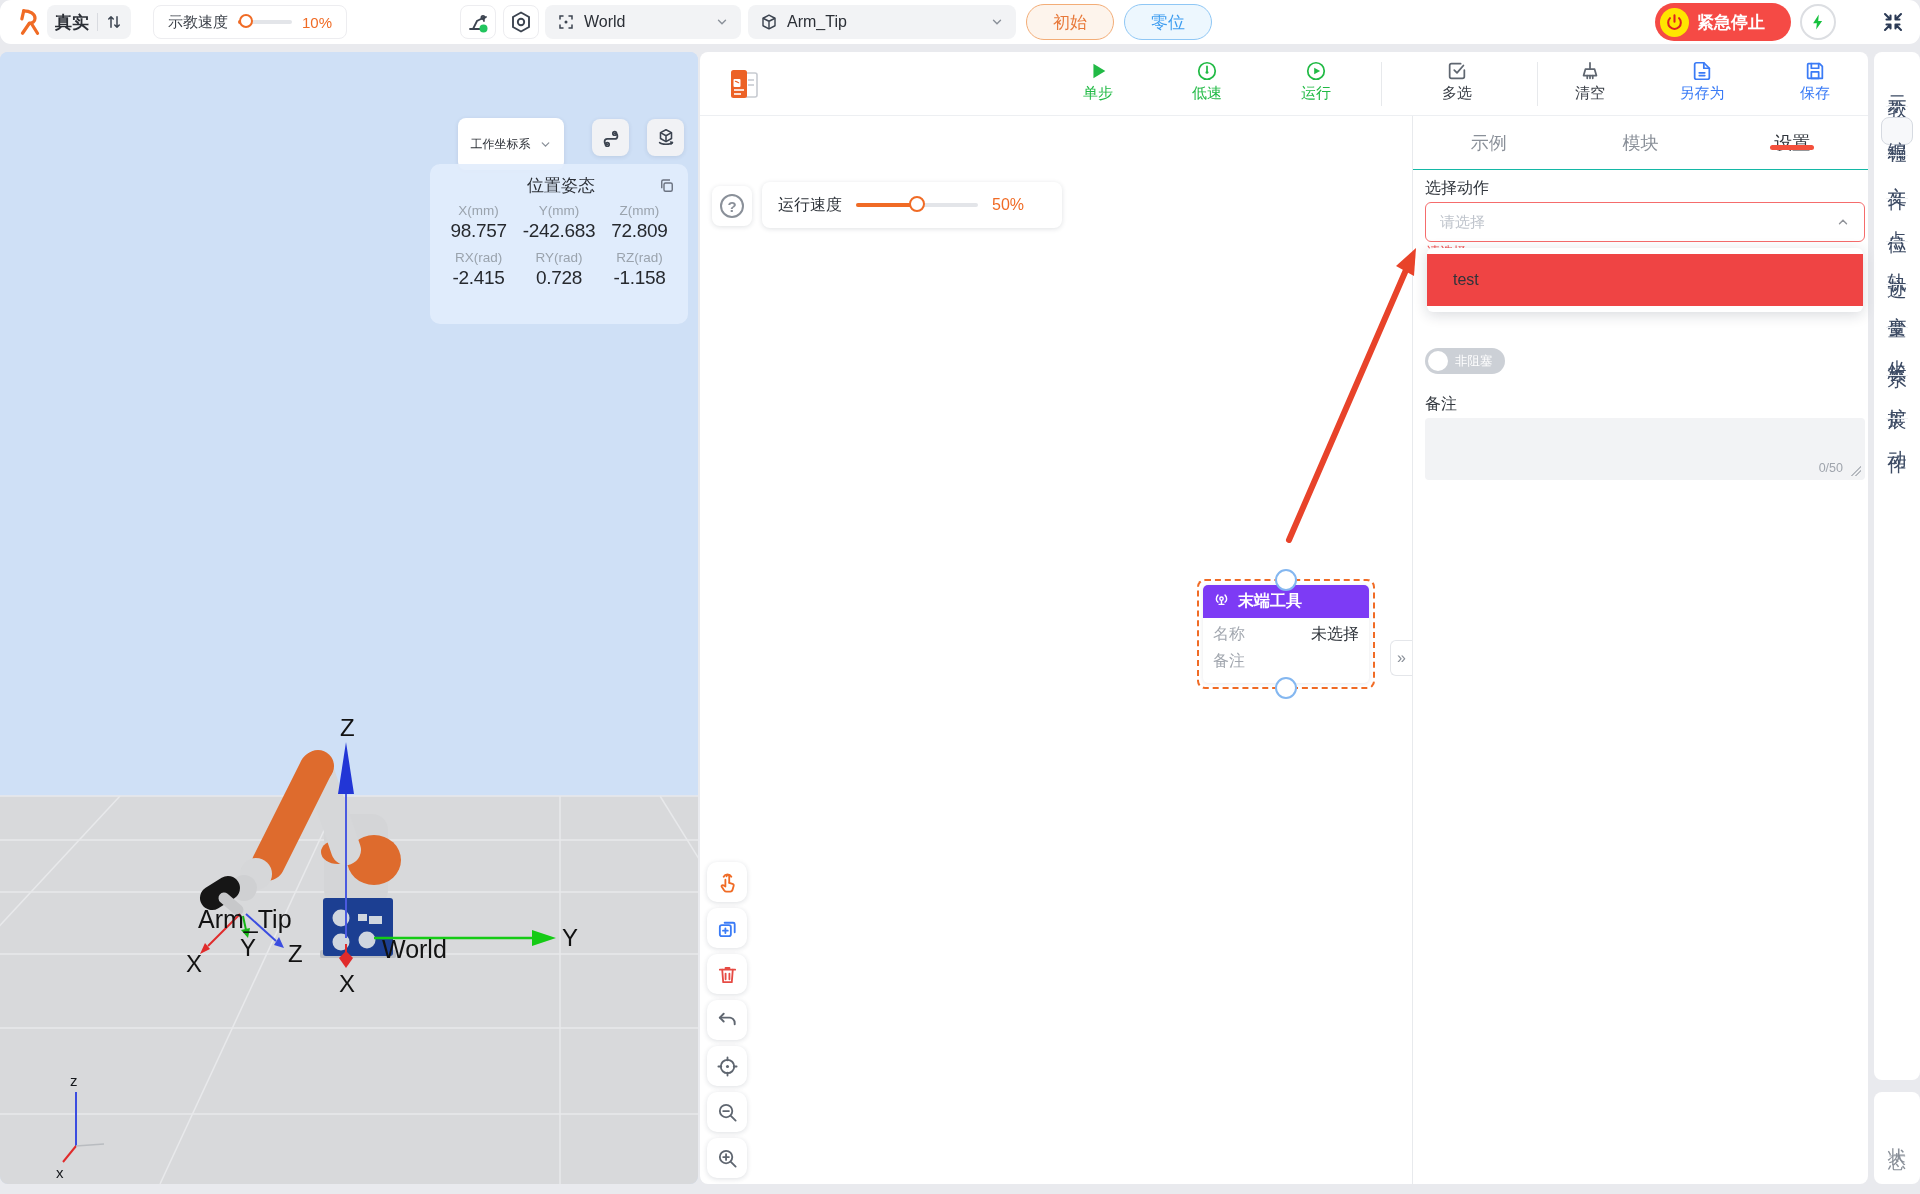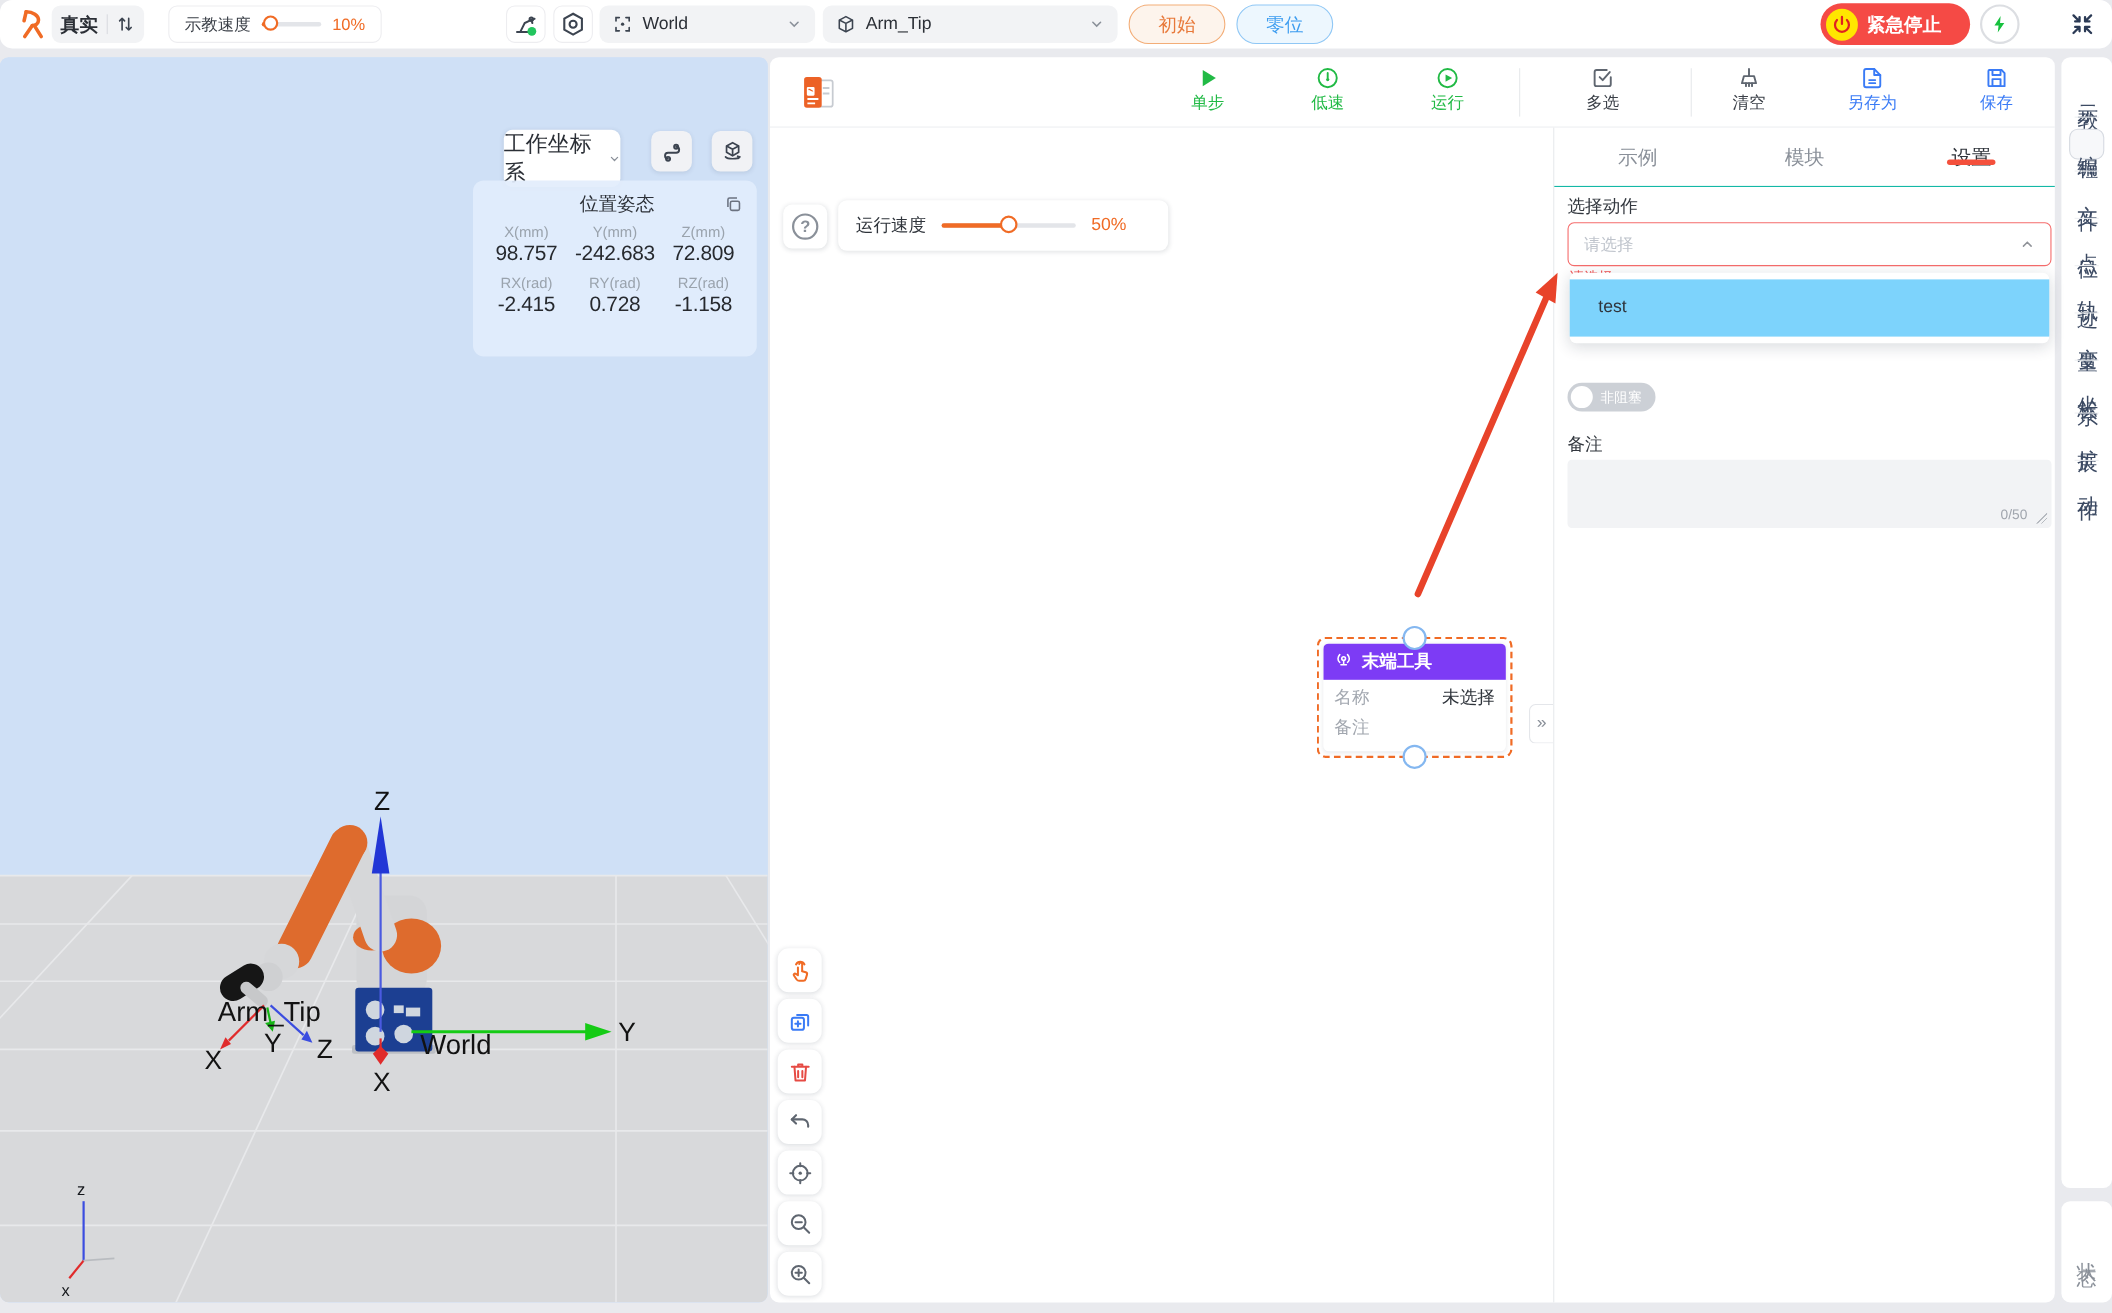--- a/index.html
+++ b/index.html
@@ -35,21 +35,21 @@
   .bolt-btn { position:absolute; left:1800px; top:4px; width:36px; height:36px; border-radius:50%; background:#fff; border:2px solid #dcdee2; display:flex; align-items:center; justify-content:center; }
   .collapse-btn { position:absolute; left:1876px; top:6px; width:34px; height:32px; display:flex; align-items:center; justify-content:center; }
 
   
   .viewport { position:absolute; left:0; top:52px; width:698px; height:1132px; border-radius:8px; overflow:hidden; background:#cfe0f6; }
   .scene-svg { position:absolute; left:0; top:0; }
   .axis-label { font-size:24px; fill:#121212; }
   .axis-label-sm { font-size:15px; fill:#15181c; }
   .frame-name { font-size:25px; fill:#121212; }
   .vp-btn { position:absolute; background:#fff; border-radius:8px; box-shadow:0 1px 4px rgba(40,60,90,.12); display:flex; align-items:center; justify-content:center; }
-  .workframe-btn { left:458px; top:66px; width:106px; height:52px; gap:8px; font-size:20px; color:#2b2f36; }
+  .workframe-btn { left:458px; top:66px; width:106px; height:52px; gap:8px; font-size:12px; color:#2b2f36; }
   .vp-icon1 { left:592px; top:67px; width:37px; height:37px; background:#f1f2f5; }
   .vp-icon2 { left:647px; top:67px; width:37px; height:37px; background:#f1f2f5; }
   .pose-panel { position:absolute; left:430px; top:112px; width:258px; height:160px; background:rgba(226,237,252,.92); border-radius:10px; padding:10px 12px 8px; }
   .pose-title-row { display:flex; align-items:center; }
   .pose-title { flex:1; text-align:center; font-size:17px; color:#2b2f36; padding-left:22px; }
   .pose-grid { display:grid; grid-template-columns:1fr 1.2fr 1fr; margin-top:6px; row-gap:2px; text-align:center; }
   .pose-lab { font-size:13.5px; color:#9aa3ad; }
   .pose-val { font-size:19px; color:#26292e; letter-spacing:-0.3px; }
 
   
@@ -91,21 +91,21 @@
   .tabs { position:absolute; left:0; top:0; width:100%; height:54px; display:flex; border-bottom:1px solid #14b8a6;align-items:center; }
   .tab { flex:1; display:flex; align-items:center; justify-content:center; font-size:18px; color:#8a9099; position:relative; }
   .tab.active { color:#2f343b; }
   .tab.active::after { content:""; position:absolute; left:50%; transform:translateX(-50%); bottom:5px; width:44px; height:5px; border-radius:3px; background:#f4503c; }
   .fld-label { position:absolute; left:12px; font-size:16px; color:#33383f; }
   .action-label { top:62px; }
   .select-box { position:absolute; left:12px; top:86px; width:440px; height:40px; border:1.5px solid #f56c6c; border-radius:6px; background:#fff; display:flex; align-items:center; padding:0 14px; }
   .select-ph { flex:1; font-size:15px; color:#bfc4cc; }
   .clipped-error { position:absolute; left:14px; top:129px; height:5px; width:120px; overflow:hidden; color:#f34e4e; font-size:13px; line-height:13px; }
   .dropdown { position:absolute; left:14px; top:132px; width:436px; background:#fff; border-radius:6px; box-shadow:0 3px 14px rgba(20,30,50,.16); padding:6px 0; z-index:30; }
-  .dd-item { height:52px; background:#7dd3fc; display:flex; align-items:center; padding:0 26px; font-size:16px; color:#2f343b; }
+  .dd-item { height:52px; background:#ef4444; display:flex; align-items:center; padding:0 26px; font-size:16px; color:#2f343b; }
   .toggle { position:absolute; left:12px; top:232px; height:26px; border-radius:13px; background:#ccd0d6; display:flex; align-items:center; padding:0 12px 0 3px; gap:7px; }
   .toggle-knob { width:20px; height:20px; border-radius:50%; background:#fff; }
   .toggle-label { font-size:12.5px; color:#fff; }
   .note-label { top:278px; }
   .note-box { position:absolute; left:12px; top:302px; width:440px; height:62px; background:#f2f3f5; border-radius:4px; }
   .note-ta { position:absolute; inset:0; width:100%; height:100%; background:transparent; border:none; resize:none; outline:none; font-family:inherit; font-size:14px; padding:8px 10px; }
   .note-counter { position:absolute; right:22px; bottom:5px; font-size:12.5px; color:#a0a5ad; }
   .note-grip { position:absolute; right:4px; bottom:4px; width:10px; height:10px;
     background:linear-gradient(135deg,transparent 50%,#b6bac0 50%,#b6bac0 58%,transparent 58%,transparent 70%,#b6bac0 70%,#b6bac0 78%,transparent 78%); }
 

